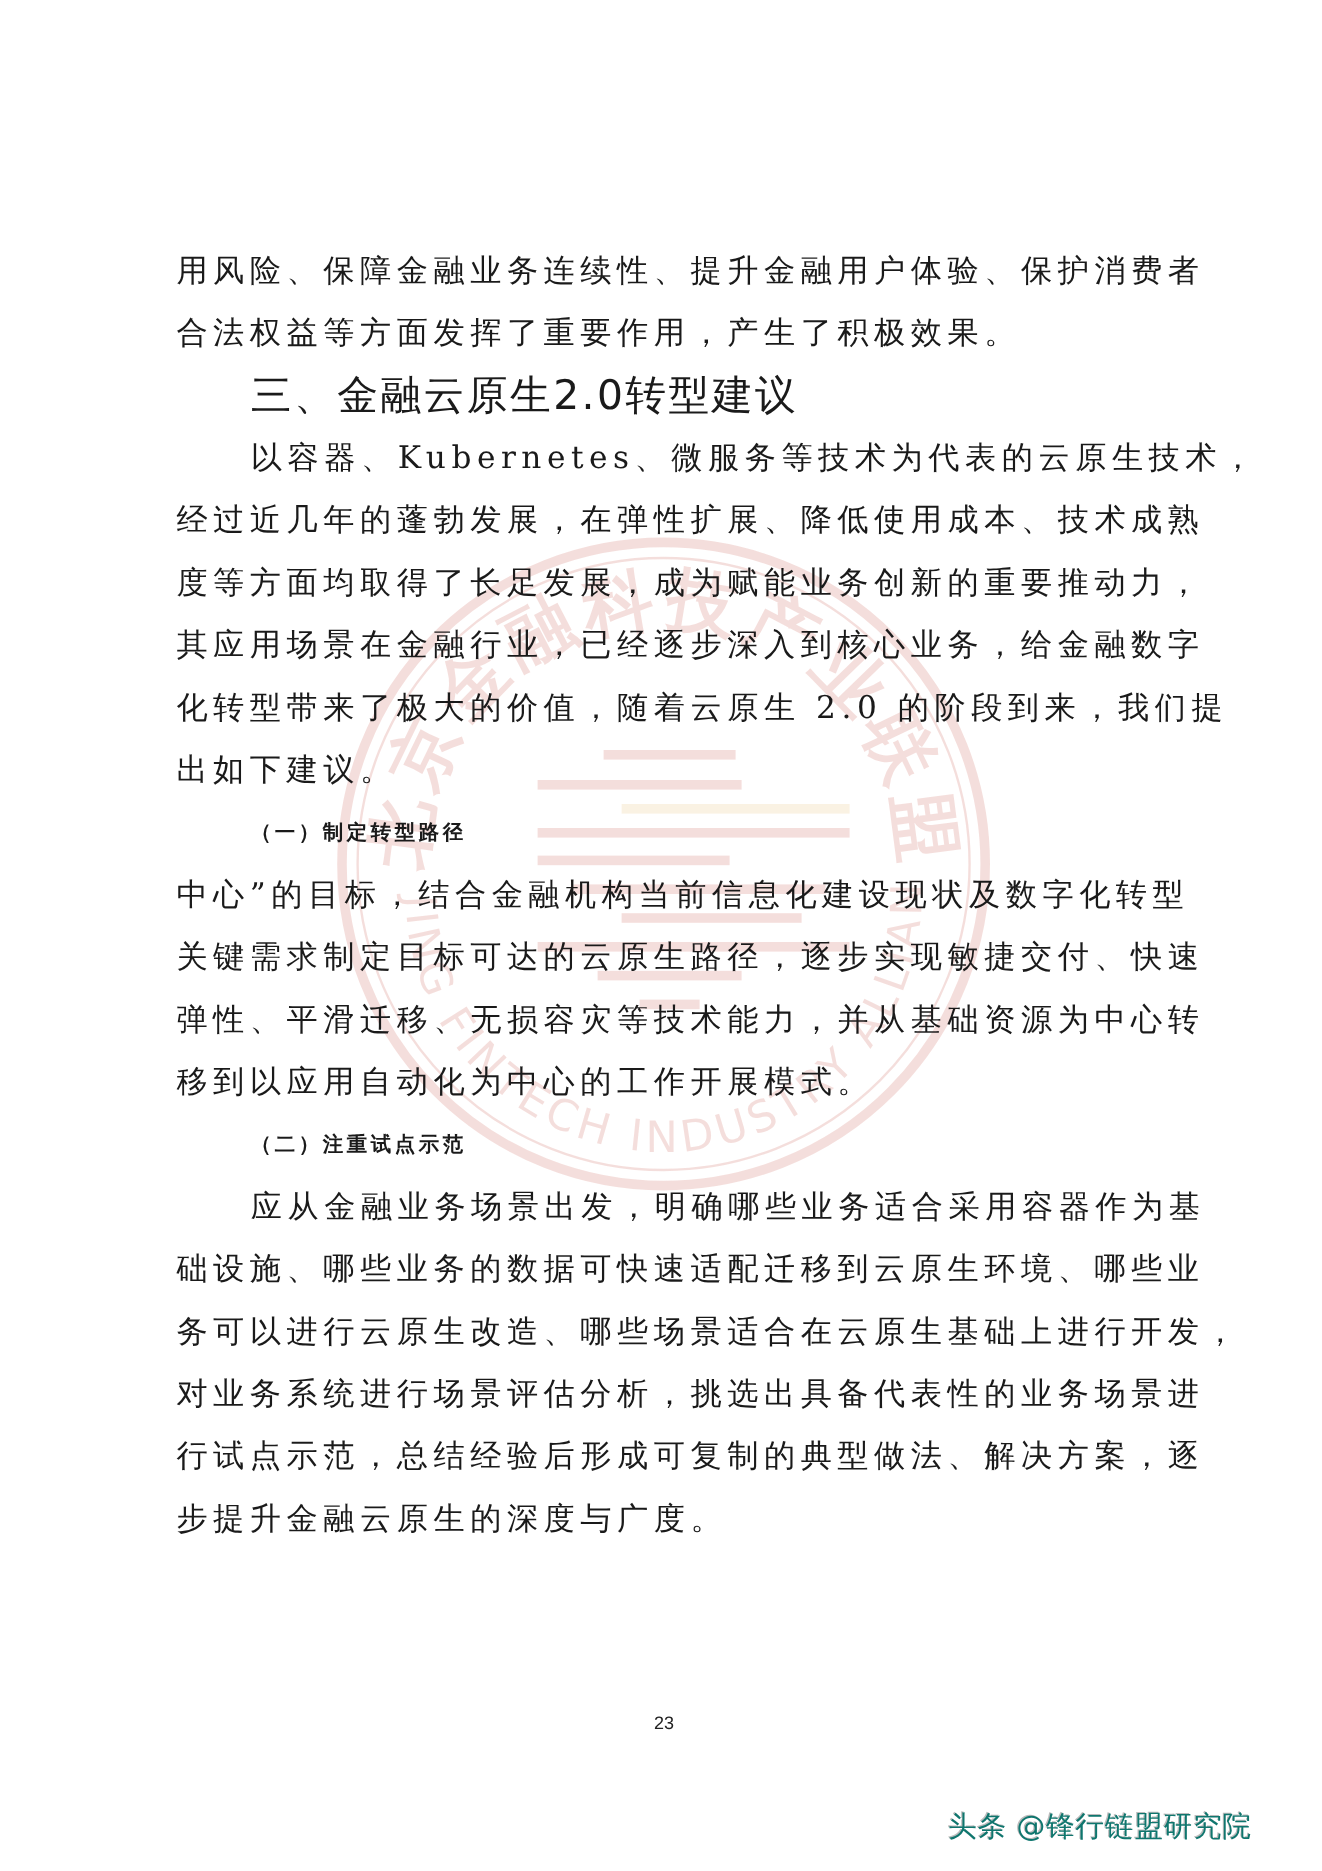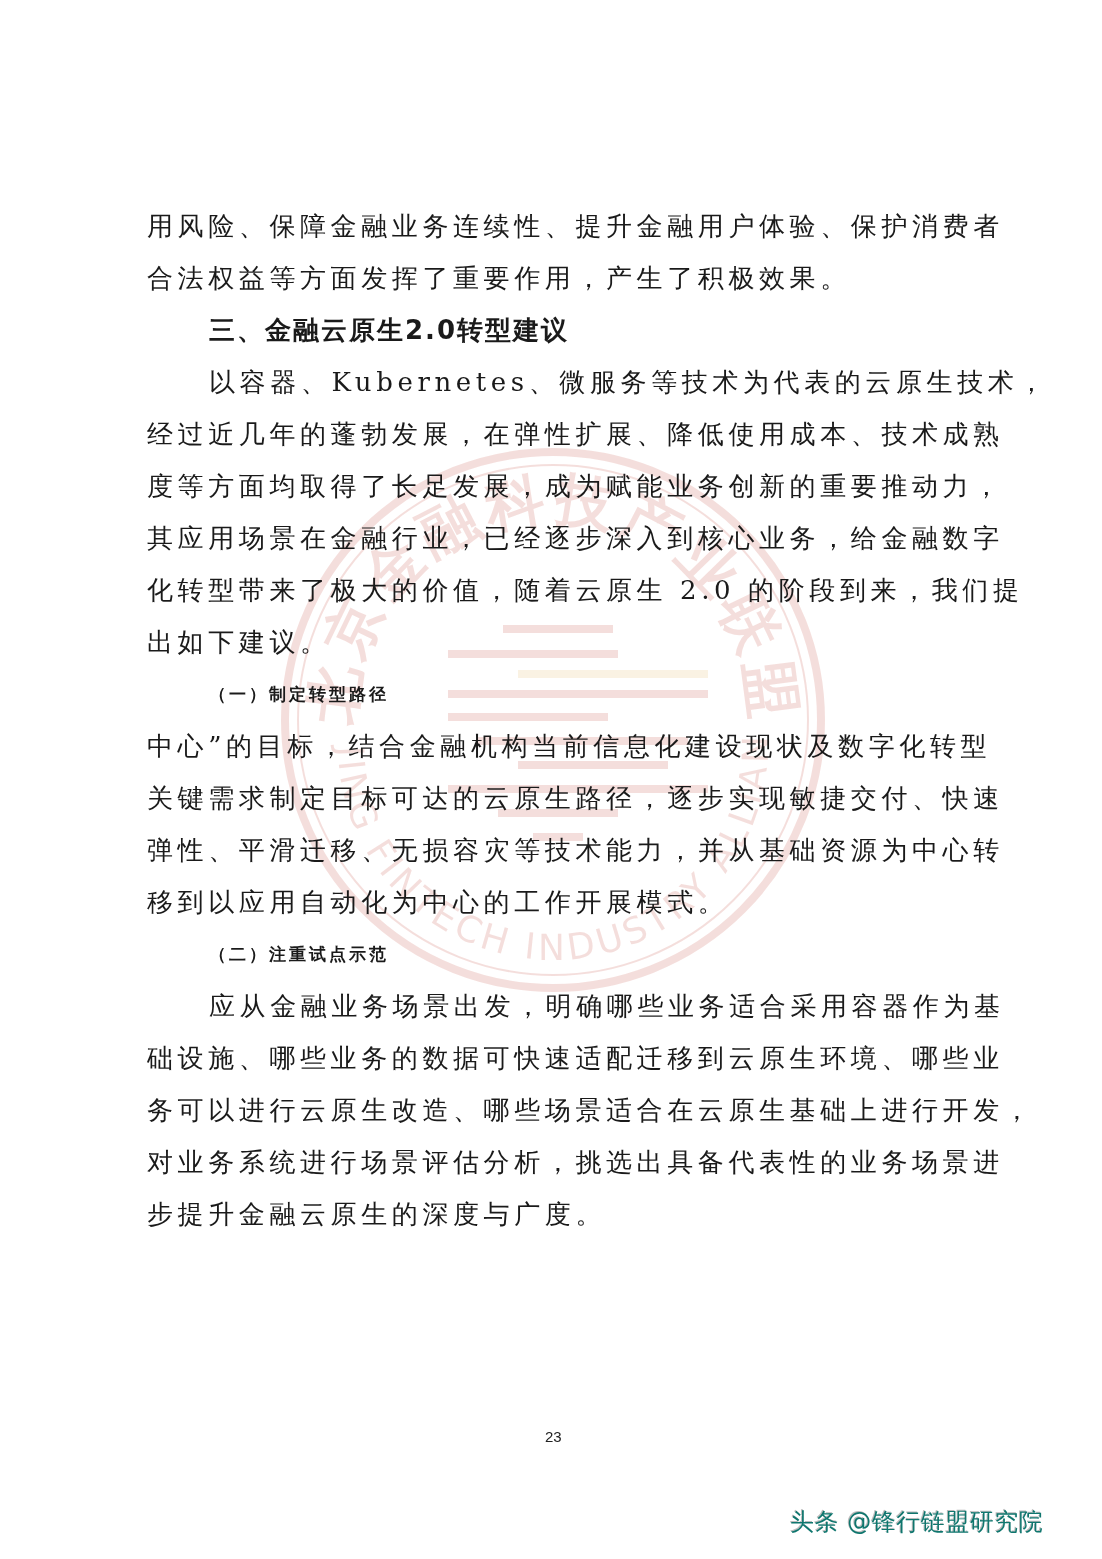--- a/index.html
+++ b/index.html
@@ -42,22 +42,22 @@
     height: 52px;
     line-height: 44px;
     font-size: 26px;
     letter-spacing: 4.6px;
     white-space: nowrap;
     position: relative;
   }
   .line.indent { padding-left: 62px; }
   .heading {
     font-family: "DejaVu Sans", "Liberation Sans", sans-serif;
-    font-weight: bold;
-    font-size: 26px;
+    font-weight: normal;
+    font-size: 34px;
     letter-spacing: 2px;
     padding-left: 62px;
   }
   .sub-heading {
     font-family: "DejaVu Sans", "Liberation Sans", sans-serif;
     font-weight: bold;
     font-size: 17px;
     letter-spacing: 3px;
     padding-left: 62px;
   }
@@ -126,19 +126,20 @@
     <div class="line sub-heading">（一）制定转型路径</div>
     <div class="line">中心”的目标，结合金融机构当前信息化建设现状及数字化转型</div>
     <div class="line">关键需求制定目标可达的云原生路径，逐步实现敏捷交付、快速</div>
     <div class="line">弹性、平滑迁移、无损容灾等技术能力，并从基础资源为中心转</div>
     <div class="line">移到以应用自动化为中心的工作开展模式。</div>
     <div class="line sub-heading">（二）注重试点示范</div>
     <div class="line indent">应从金融业务场景出发，明确哪些业务适合采用容器作为基</div>
     <div class="line">础设施、哪些业务的数据可快速适配迁移到云原生环境、哪些业</div>
     <div class="line">务可以进行云原生改造、哪些场景适合在云原生基础上进行开发，</div>
     <div class="line">对业务系统进行场景评估分析，挑选出具备代表性的业务场景进</div>
+    <div class="line">行试点示范，总结经验后形成可复制的典型做法、解决方案，逐</div>
     <div class="line">步提升金融云原生的深度与广度。</div>
   </div>
 
   <div class="page-number">23</div>
 
   <div class="attribution">头条 @锋行链盟研究院</div>
 </div>
 
 </body></html>

